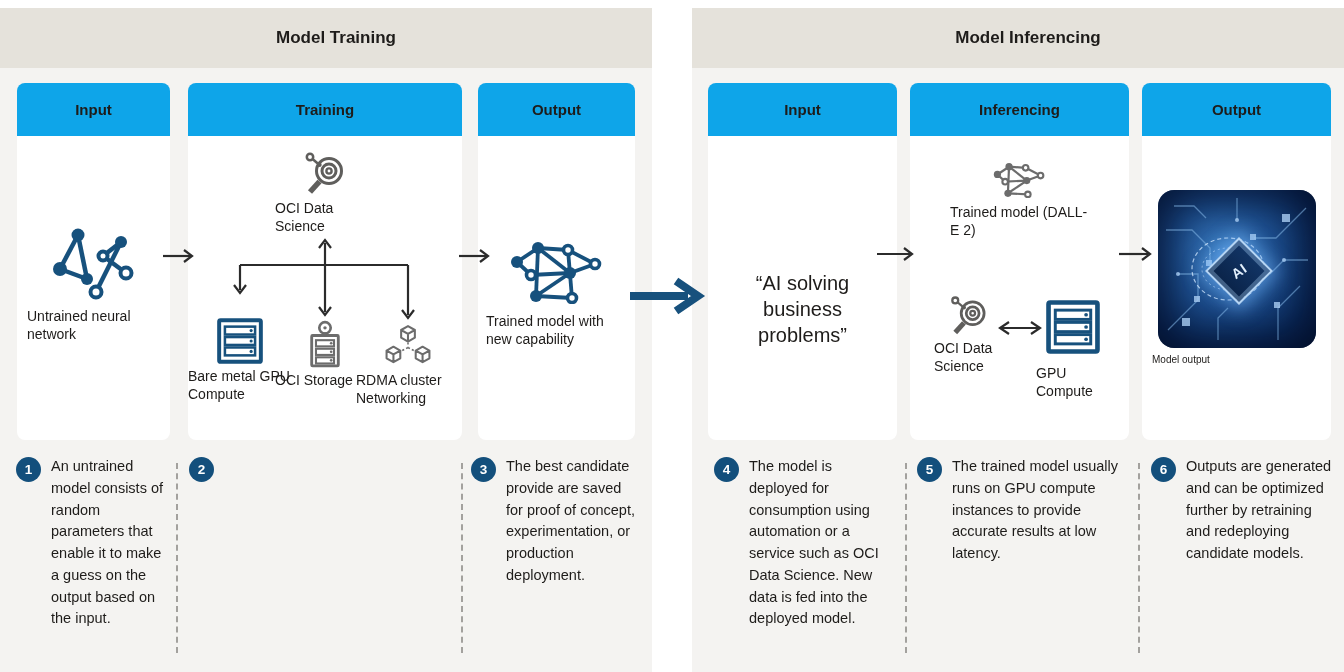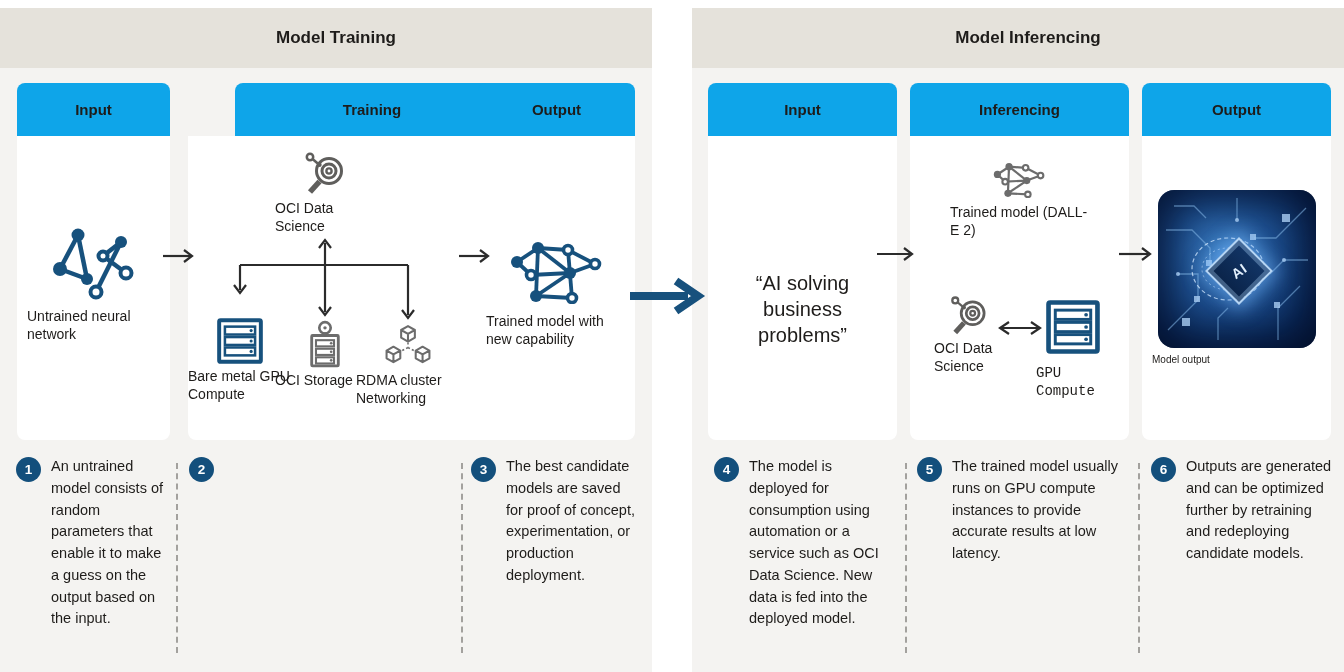--- a/index.html
+++ b/index.html
@@ -62,21 +62,21 @@
           <g fill="#ffffff" stroke="#17517d" stroke-width="4">
             <circle cx="52" cy="30" r="4.5"></circle>
               <circle cx="75" cy="47" r="5.5"></circle>
               <circle cx="45" cy="66" r="5.5"></circle>
           </g>
         </svg>
         <div class="lbl" style="left:10px;right:10px;top:172px;">Untrained neural network</div>
       </div>
     </div>
 
-    <div class="card" style="left:188px;width:274px;padding-left:47px;">
+    <div class="card" style="left:188px;width:274px;">
       <div class="card-header">Training</div>
       <div class="card-body">
 
         <svg class="abs" style="left:113px;top:14px;" width="48" height="48" viewBox="0 0 48 48">
           <g stroke="#5f5e5c" fill="none">
             <circle cx="28" cy="21" r="12.5" stroke-width="3"></circle>
             <circle cx="28" cy="21" r="7" stroke-width="3"></circle>
             <circle cx="28" cy="21" r="2.6" stroke-width="2.4"></circle>
             <line x1="18.5" y1="31.5" x2="9" y2="42" stroke-width="5.5"></line>
             <circle cx="9" cy="7" r="3.2" stroke-width="2.5"></circle>
@@ -187,21 +187,21 @@
       <div class="badge">1</div>
       <div class="note-text">An untrained model consists of random parameters that enable it to make a guess on the output based on the input.</div>
     </div>
     <div class="vdash" style="left:176px;top:455px;"></div>
     <div class="notes-col" style="left:189px;top:448px;width:270px;">
       <div class="badge">2</div>
     </div>
     <div class="vdash" style="left:461px;top:455px;"></div>
     <div class="notes-col" style="left:471px;top:448px;width:170px;">
       <div class="badge">3</div>
-      <div class="note-text">The best candidate models are saved for proof of concept, experimentation, or production deployment.</div>
+      <div class="note-text">The best candidate provide are saved for proof of concept, experimentation, or production deployment.</div>
     </div>
   </div>
 
   <div class="panel" id="panel-r">
     <div class="band">Model Inferencing</div>
     <div class="panel-bg"></div>
 
     <div class="card" style="left:16px;width:189px;">
       <div class="card-header">Input</div>
       <div class="card-body">
@@ -265,21 +265,21 @@
               <rect x="11" y="26.5" width="42" height="11"></rect>
             <rect x="11" y="41" width="42" height="11"></rect>
           </g>
           <g fill="#17517d">
             <circle cx="47.5" cy="17.5" r="2.2"></circle>
               <circle cx="47.5" cy="32" r="2.2"></circle>
               <circle cx="47.5" cy="46.5" r="2.2"></circle>
           </g>
         </svg>
         <div class="lbl" style="left:24px;width:70px;top:204px;">OCI Data Science</div>
-        <div class="lbl" style="left:126px;width:76px;top:229px;font-family:Liberation Mono, monospace;">GPU Compute</div>
+        <div class="lbl" style="left:126px;width:76px;top:229px;">GPU Compute</div>
       </div>
     </div>
 
     <div class="card" style="left:450px;width:189px;">
       <div class="card-header">Output</div>
       <div class="card-body">
         <div class="net-img" style="left:16px;top:54px;width:158px;height:158px;">
           <svg width="158" height="158" viewBox="0 0 158 158">
             <g stroke="#85b9e8" stroke-width="1.3" fill="none" opacity="0.55">
               <polyline points="10,140 40,110 40,84 20,84"></polyline>

